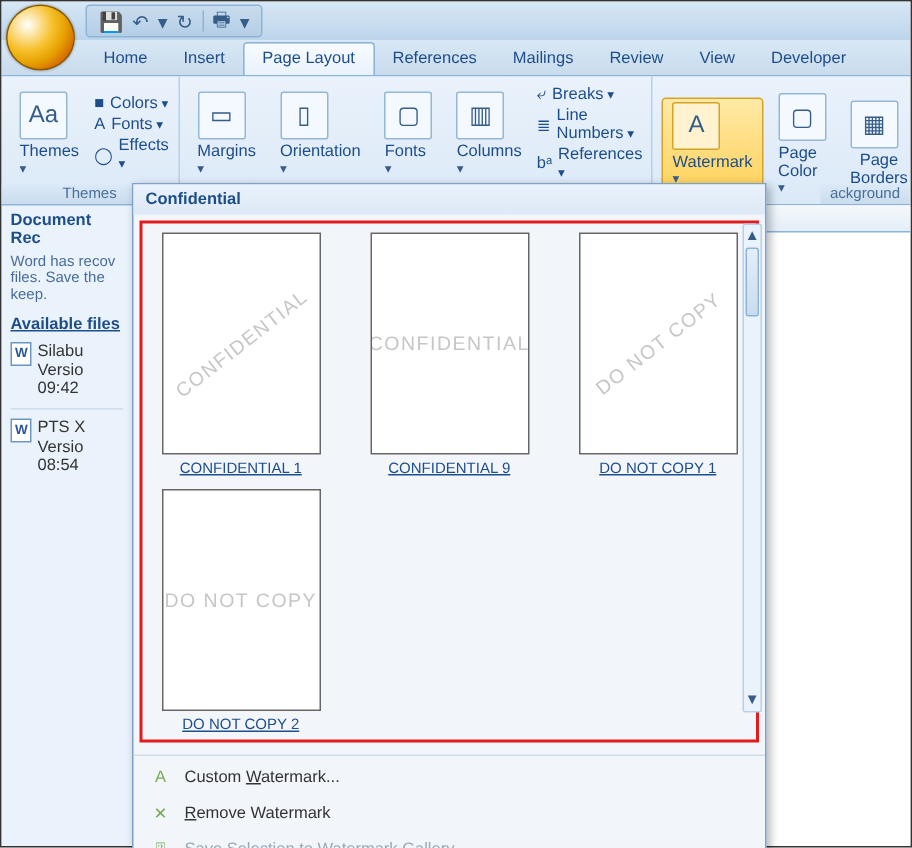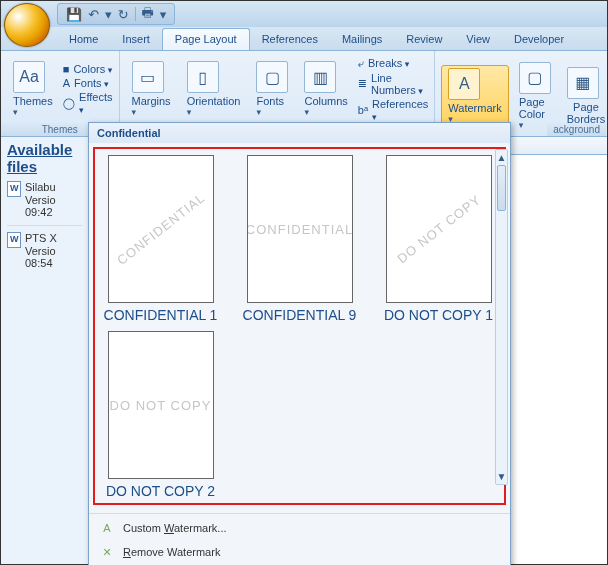--- a/index.html
+++ b/index.html
@@ -28,39 +28,39 @@
   .smallrow { font-size:11px; color:#1e4e8a; display:flex; align-items:center; gap:4px; padding:1px 0; }
   .smallrow .dd::after { content:" ▾"; font-size:9px; }
   .smallrows { display:flex; flex-direction:column; justify-content:center; }
   .highlight { background:linear-gradient(#ffe9a6,#ffd35e); border:1px solid #d6a328; border-radius:3px; }
 
   
   .content { display:flex; height: calc(565px - 26px - 24px - 86px); }
   .leftpane { width:88px; background:#eaf2fb; border-right:1px solid #8bb4d8; padding:4px 6px; color:#355d8a; overflow:hidden; }
   .leftpane h4 { margin:0 0 4px; font-size:11px; color:#1e4e8a; font-weight:bold; }
   .leftpane p { margin:0 0 8px; font-size:10px; color:#4a6e99; }
-  .leftpane a { color:#1e4e8a; text-decoration:underline; font-size:15px; font-weight:bold; }
+  .leftpane a { color:#1e4e8a; text-decoration:underline; font-size:11px; font-weight:bold; }
   .fileitem { display:flex; gap:4px; margin:6px 0; }
   .fileitem .fi { width:14px; height:16px; background:#fff; border:1px solid #6b95c2; position:relative; }
   .fileitem .fi::after { content:"W"; font-size:9px; color:#2b579a; position:absolute; left:2px; top:1px; font-weight:bold; }
   .fileitem .meta div { font-size:11px; color:#333; line-height:1.15; }
 
   .docbg { flex:1; background:#fff; position:relative; }
   .ruler { height:18px; background:linear-gradient(#f4f8fc,#e4eef8); border-bottom:1px solid #8bb4d8; font-size:9px; color:#6b95c2; padding-left:6px; letter-spacing:6px; }
 
   
   .gallery { position:absolute; left:88px; top:122px; width:423px; background:#f2f6fb; border:1px solid #7da2c7; box-shadow:2px 2px 6px rgba(0,0,0,.3); z-index:10; }
   .gallery-head { font-size:11px; font-weight:bold; color:#1e4e8a; padding:4px 8px; background:linear-gradient(#eaf2fb,#dde9f6); }
   .thumbs-outer { padding:4px 4px 8px 4px; position:relative; }
   .thumbs-border { border:2px solid #e21c1c; padding:6px 4px 4px; }
   .thumbs-grid { display:grid; grid-template-columns:repeat(3,1fr); gap:8px 16px; }
   .thumb { display:flex; flex-direction:column; align-items:center; }
   .page { width:106px; height:148px; background:#fff; border:1px solid #666; position:relative; overflow:hidden; }
   .page .wm { position:absolute; left:50%; top:50%; transform:translate(-50%,-50%) rotate(-38deg); color:#c6c6c6; font-size:13px; font-weight:500; letter-spacing:1px; white-space:nowrap; }
-  .thumb-label { font-size:14px; color:#1e4e8a; margin-top:4px; text-align:center; }
+  .thumb-label { font-size:10px; color:#1e4e8a; margin-top:4px; text-align:center;text-decoration:underline; }
   .scroll { position:absolute; right:2px; top:6px; bottom:28px; width:13px; background:#eaf2fb; border:1px solid #b8cfe5; border-radius:2px; display:flex; flex-direction:column; align-items:center; justify-content:space-between; padding:2px 0; }
   .scroll span { font-size:10px; color:#355d8a; }
   .scroll .bar { width:9px; height:46px; background:linear-gradient(#e4eef8,#c9dced); border:1px solid #8bb4d8; border-radius:2px; margin-top:2px; }
 
   .gallery-menu { border-top:1px solid #cfdcea; padding:2px 0; }
   .menuitem { display:flex; align-items:center; gap:8px; padding:4px 10px; font-size:11px; color:#333; }
   .menuitem.disabled { color:#9aa8b6; }
   .menuitem .mi { width:16px; height:16px; display:flex; align-items:center; justify-content:center; font-size:11px; color:#7a5; border:0; }
   .menuitem u { text-decoration: underline; }
 
@@ -153,20 +153,24 @@
           <span style="white-space:pre;text-align:center">Page
 Borders</span>
         </div>
     </div>
     <div class="ribbon-right-label">ackground</div>
   </div>
 </div>
 
 <div class="content">
   <div class="leftpane">
+    <h4>Document Rec</h4>
+    <p style="white-space:pre-line">Word has recov
+files.  Save the
+keep.</p>
     <a>Available files</a>
     <div class="fileitem">
       <div class="fi"></div>
       <div class="meta">
         <div>Silabu</div>
         <div>Versio</div>
         <div>09:42</div>
       </div>
     </div>
     <hr style="border:none;border-top:1px solid #cfdcea">

